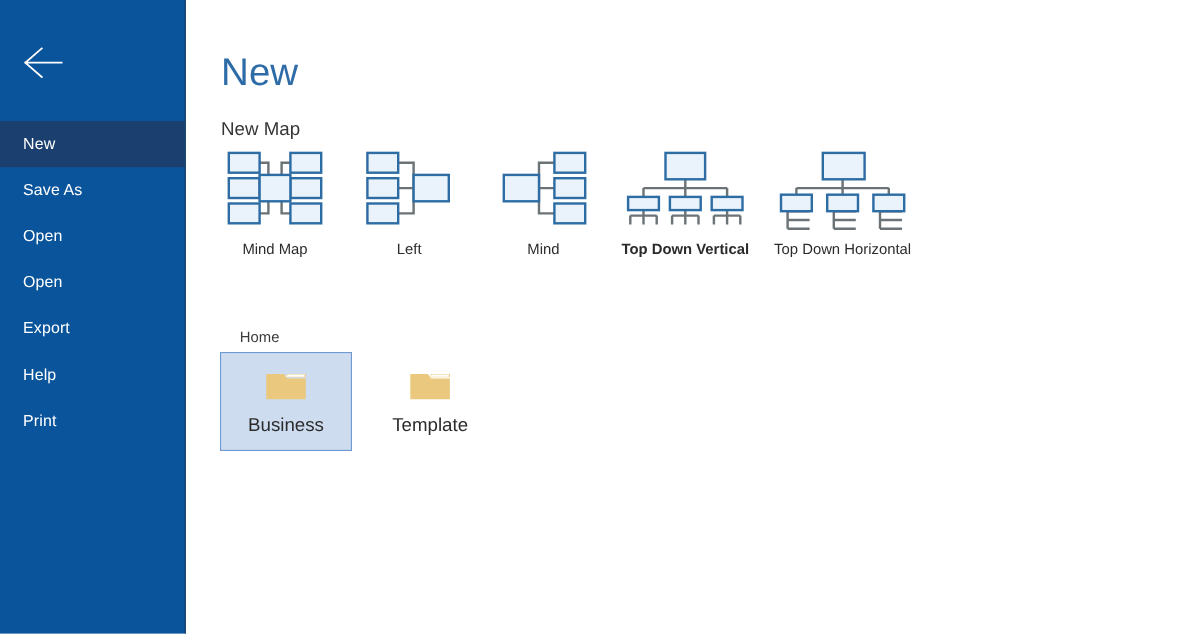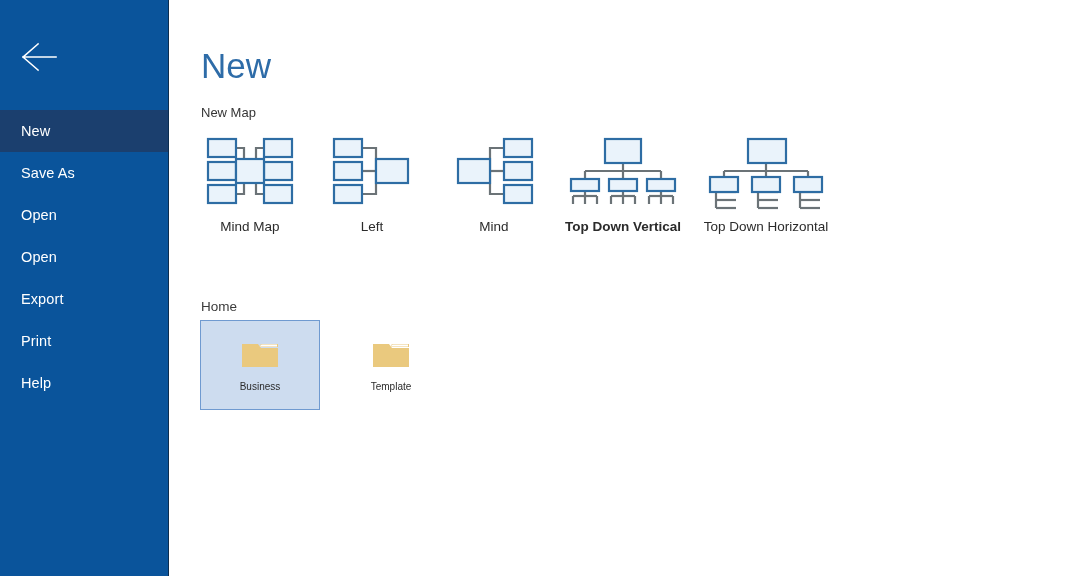--- a/index.html
+++ b/index.html
@@ -79,31 +79,31 @@
     top: 25px;
     font-size: 35px;
     color: #2e6ca8;
     font-weight: normal;
     letter-spacing: 0px;
     line-height: 1;
   }
   .section-heading {
     position: absolute;
     left: 32px;
-    font-size: 13px;
+    font-size: 17px;
     color: #353535;
     font-weight: normal;
     line-height: 1;
   }
   #sec-new-map  { top: 95px; }
   #sec-template { top: 266px; }
 
   .sub-heading {
     position: absolute;
-    left: 32px;
+    left: 49px;
     top: 300px;
     font-size: 13.5px;
     color: #3b3b3b;
     line-height: 1;
   }
 
   
   .map-row {
     position: absolute;
     left: 31px;
@@ -161,21 +161,21 @@
   }
   .tile-icon {
     width: 38px;
     height: 30px;
     display: flex;
     align-items: center;
     justify-content: center;
   }
   .tile-label {
     margin-top: 13px;
-    font-size: 10px;
+    font-size: 17px;
     color: #2b2b2b;
     line-height: 1;
     white-space: nowrap;
   }
 </style>
 </head>
 <body>
 
 <div class="app">
 
@@ -197,24 +197,24 @@
       <div class="nav-item">
         <span class="nav-label">Open</span>
       </div>
       <div class="nav-item">
         <span class="nav-label">Open</span>
       </div>
       <div class="nav-item">
         <span class="nav-label">Export</span>
       </div>
       <div class="nav-item">
+        <span class="nav-label">Help</span>
+      </div>
+      <div class="nav-item">
         <span class="nav-label">Print</span>
-      </div>
-      <div class="nav-item">
-        <span class="nav-label">Help</span>
       </div>
     </div>
   </nav>
 
   <main class="content">
 
     <h1 class="page-title">New</h1>
 
     <h2 class="section-heading" id="sec-new-map">New Map</h2>
 

